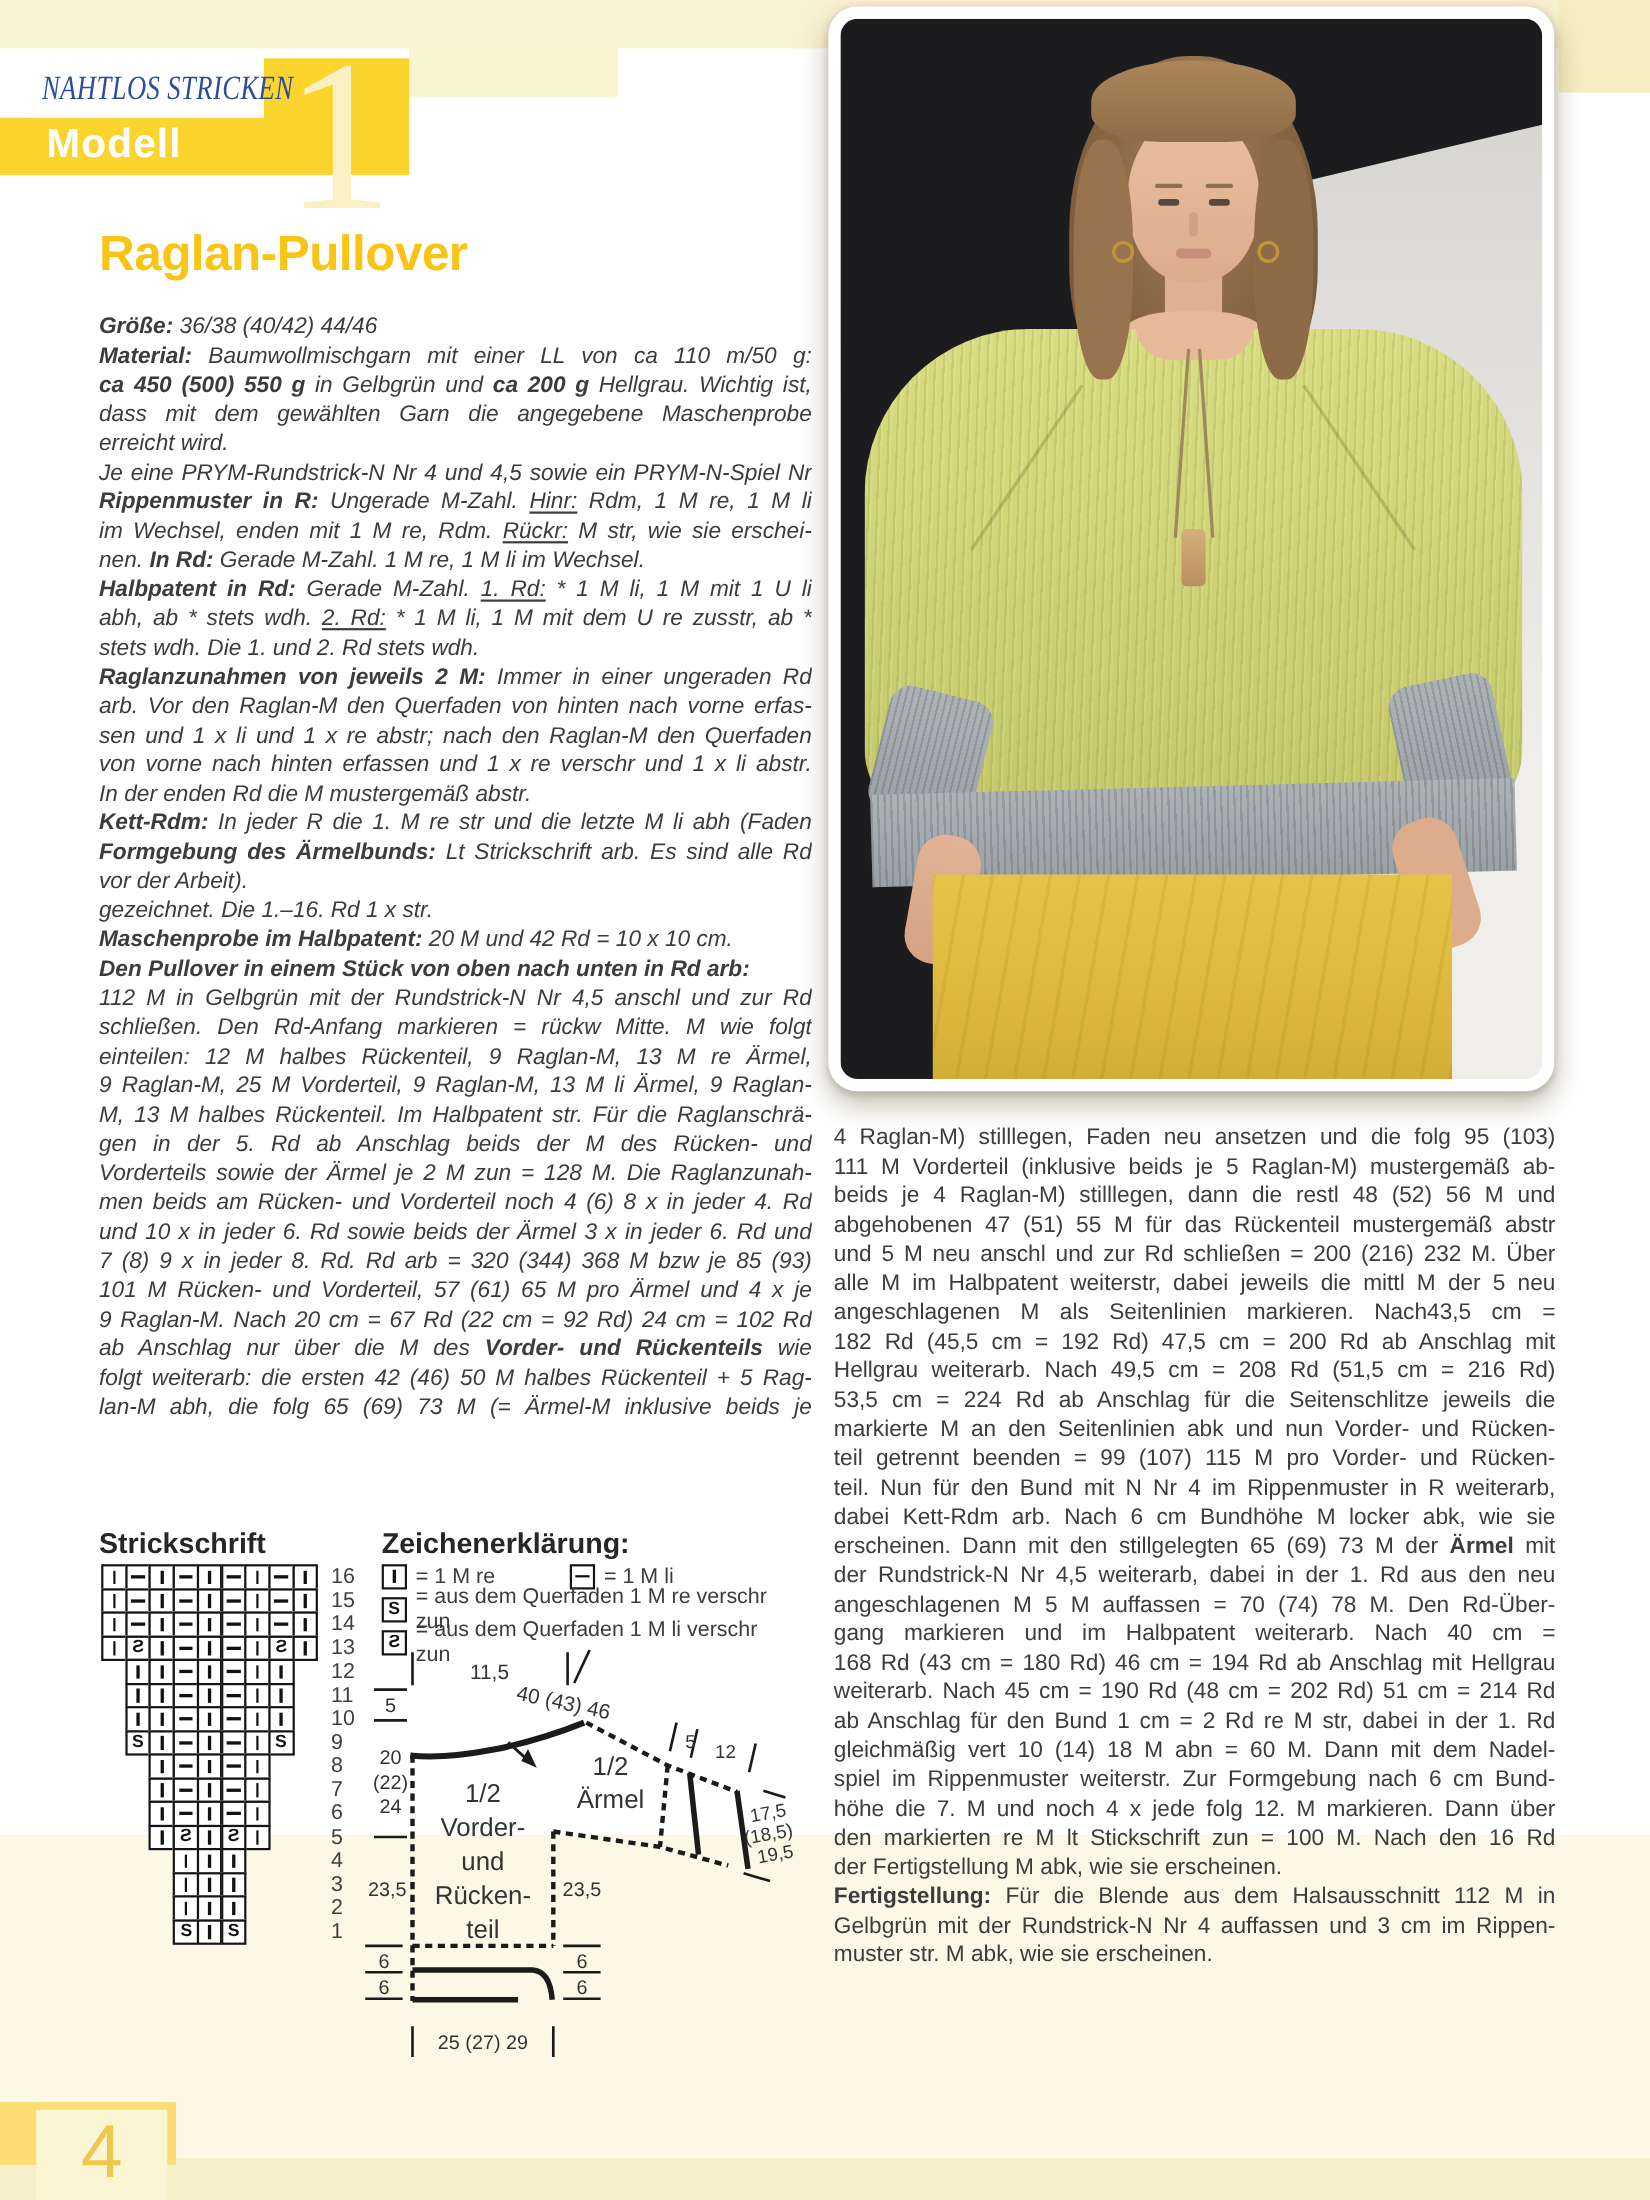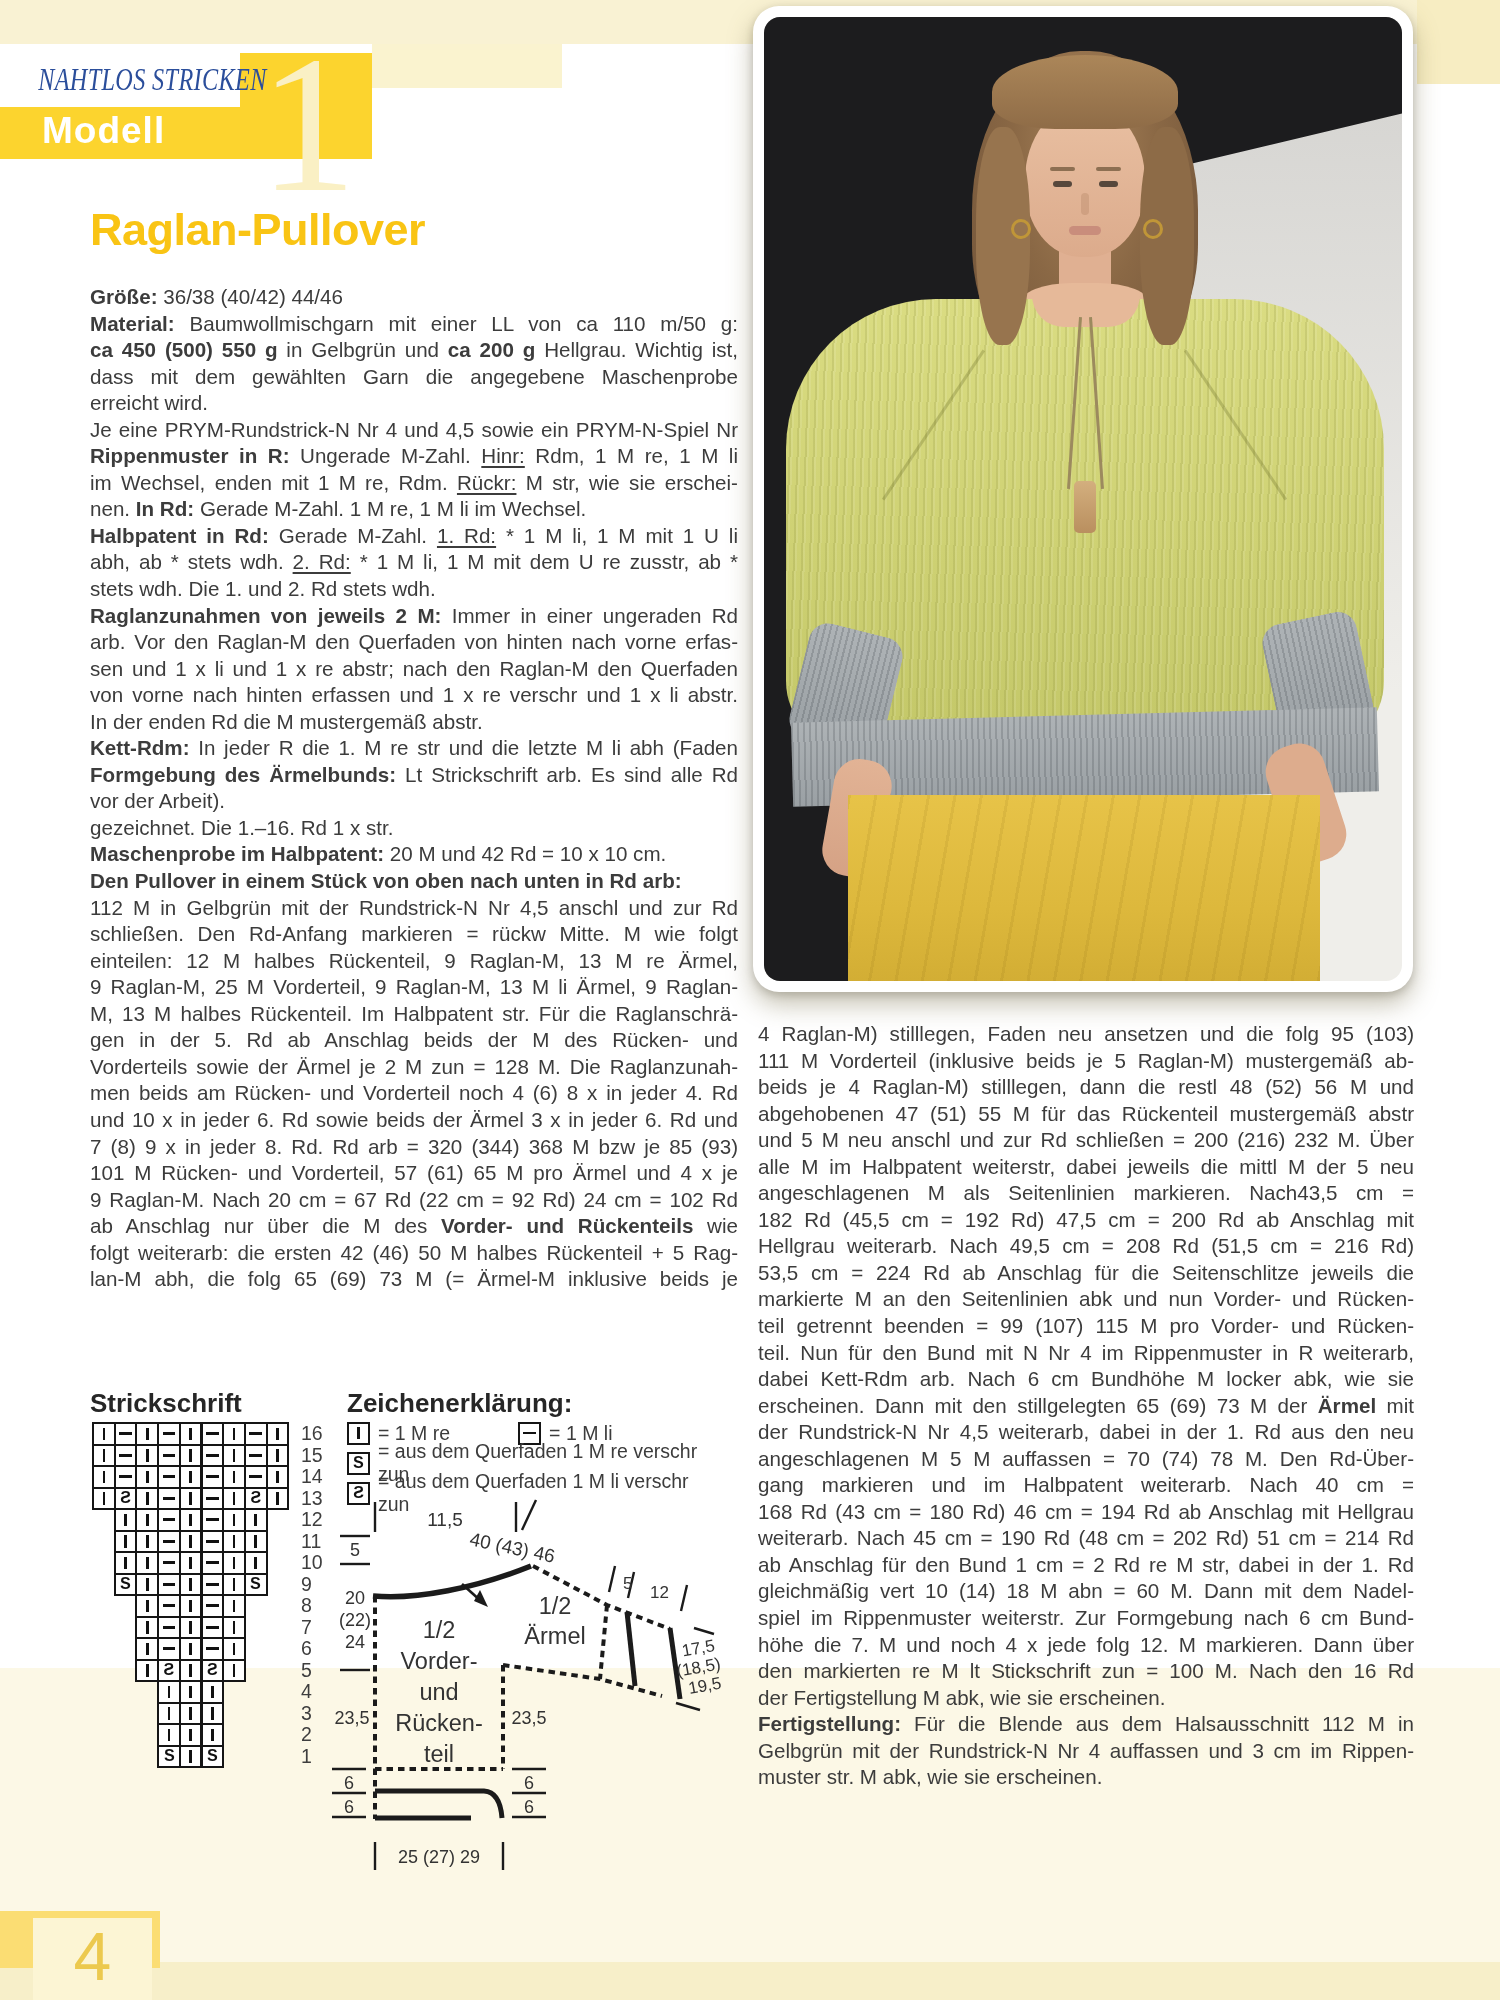--- a/index.html
+++ b/index.html
@@ -21,21 +21,21 @@
   .yellow-band-l{left:0;top:107px;width:240px;height:52px;background:#fcd42e;}
   .yellow-band-r{left:240px;top:53px;width:132px;height:106px;background:#fcd42e;}
   .modell{left:42px;top:110px;font-size:37px;font-weight:700;color:#fff;letter-spacing:1px;}
   .big-one{left:244px;top:26px;font-family:"Liberation Serif",serif;font-size:196px;line-height:1;
            color:#faf0c4;width:128px;text-align:center;}
 
   .page-title{left:90px;top:204px;font-size:45px;font-weight:700;color:#f9c414;letter-spacing:-.5px;}
 
   
   .col{font-size:20.6px;line-height:26.55px;color:#3c3c3c;}
-  #left-col{left:90px;top:284px;width:648px;}
+  #left-col{left:90px;top:284px;width:648px;font-style:italic;}
   #right-col{left:758px;top:1021px;width:656px;}
   .tl{height:26.55px;overflow:hidden;text-align:justify;text-align-last:justify;}
   .tl.f{text-align-last:left;}
   .tl .b{font-weight:700;}
   .tl .u{text-decoration:underline;text-underline-offset:3px;}
 
   
   .photo{left:753px;top:6px;width:660px;height:986px;background:#fff;border-radius:26px;
          box-shadow:0 12px 26px rgba(110,100,60,.40),0 3px 8px rgba(0,0,0,.18);box-sizing:border-box;padding:11px;}
   .photo-in{position:relative;width:100%;height:100%;border-radius:16px;overflow:hidden;

